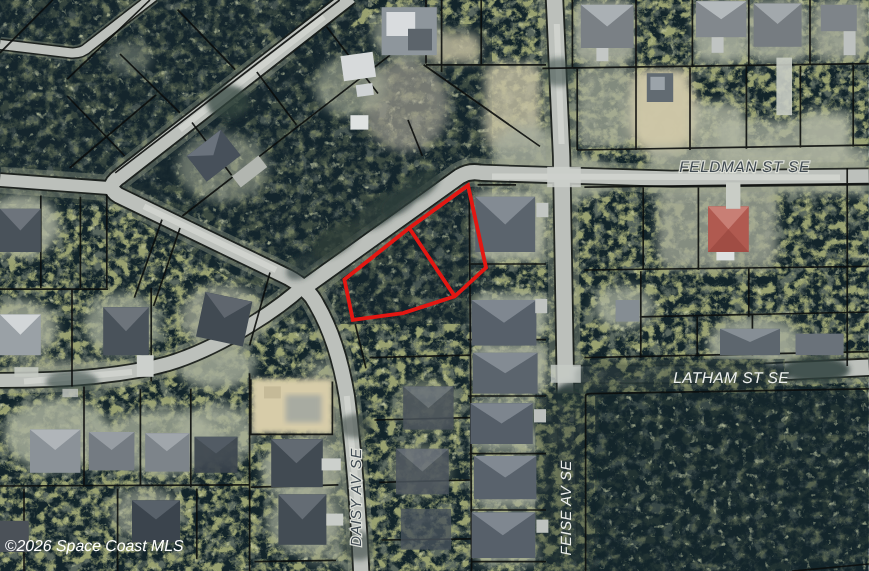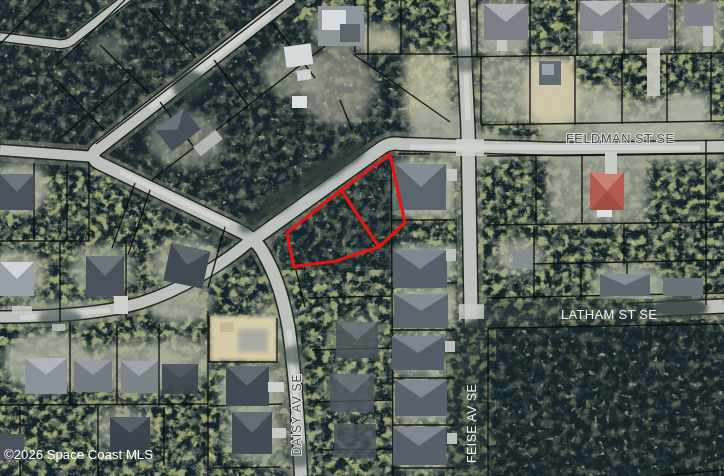--- a/index.html
+++ b/index.html
@@ -1,16 +1,16 @@
 <!DOCTYPE html>
 <html><head>
 <meta charset="utf-8">
 <style>
 html,body{margin:0;padding:0;background:#fff;}
-#map{width:724px;height:476px;position:relative;overflow:hidden;font-family:"Liberation Sans",sans-serif;}
+#map{width:724px;height:476px;position:relative;overflow:hidden;font-family:"Liberation Sans",sans-serif;font-style:italic;}
 </style>
 </head>
 <body>
 <div id="map">
 <svg width="724" height="476" viewBox="0 0 724 476">
 <defs>
   <filter id="n1" x="0" y="0" width="100%" height="100%" color-interpolation-filters="sRGB">
     <feTurbulence type="fractalNoise" baseFrequency="0.105 0.105" numOctaves="4" seed="11"></feTurbulence>
     <feColorMatrix type="matrix" values="0 0 0 0 0.075  0 0 0 0 0.14  0 0 0 0 0.165  3.2 3.2 0 0 -2.3"></feColorMatrix>
   </filter>

